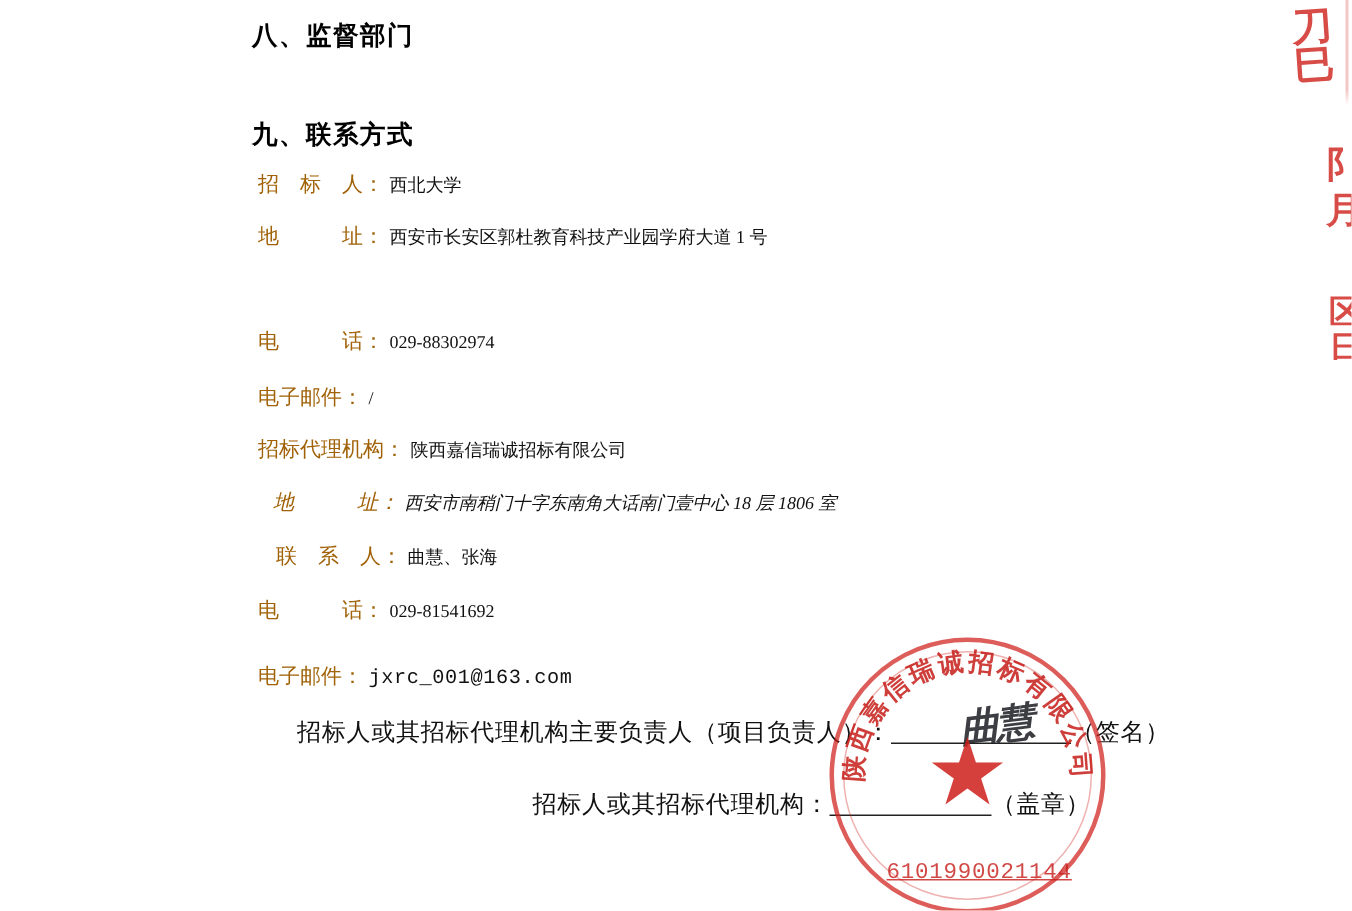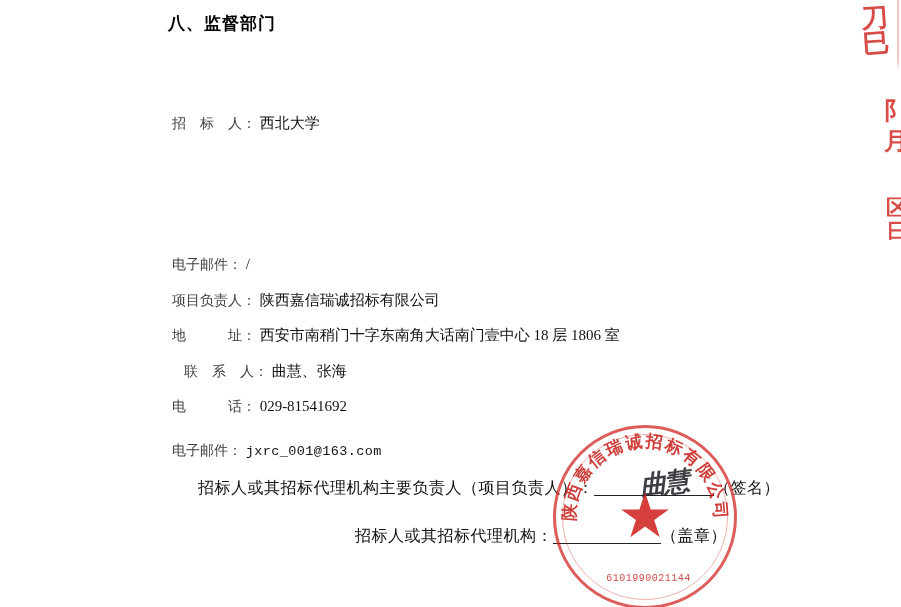--- a/index.html
+++ b/index.html
@@ -44,27 +44,27 @@
   .kv {
     position: absolute;
     font-size: 14.5px;
     white-space: nowrap;
     font-family: "Liberation Serif", "DejaVu Serif", serif;
   }
   .kv .k {
     display: inline-block;
     font-family: "Liberation Sans", "DejaVu Sans", sans-serif;
     font-size: 14px;
-    color: #404040;
+    color: #a16207;
     text-align: center;
   }
   .kv .v {
     display: inline-block;
     font-family: "Liberation Serif", "DejaVu Serif", serif;
-    font-size: 15px;
+    font-size: 12px;
     color: #111;
   }
   .kv .v.mono {
     font-family: "Liberation Mono", "DejaVu Sans Mono", monospace;
     font-size: 13.5px;
     letter-spacing: 0.4px;
   }
 
   .sign-line {
     position: absolute;
@@ -132,23 +132,24 @@
     letter-spacing: 2px;
     font-weight: bold;
   }
   .seal-code {
     position: absolute;
     left: 38px;
     top: 148px;
     width: 115px;
     text-align: center;
     font-family: "Liberation Mono", "DejaVu Sans Mono", monospace;
-    font-size: 10px;
+    font-size: 15px;
     color: rgba(198, 28, 24, 0.8);
     letter-spacing: 0.5px;
+    text-decoration: underline;
   }
 
   
   .signature {
     position: absolute;
     left: 640px;
     top: 466px;
     font-family: "Liberation Serif", "DejaVu Serif", serif;
     font-style: italic;
     font-weight: bold;
@@ -208,40 +209,51 @@
 </head>
 <body>
 
 <div id="page">
 
   <div class="section-head" style="left:168px; top:12px;">
     <span>八、</span><span>监督部门</span>
   </div>
 
 
+  <div class="section-head" style="left:168px; top:78px;">
+    <span>九、</span><span>联系方式</span>
+  </div>
 
   <div class="kv" style="left:172px; top:114px;">
     <span class="k">招　标　人：</span>
     <span class="v">西北大学</span>
   </div>
 
-
-
+  <div class="kv" style="left:172px; top:149px;">
+    <span class="k">地　　　址：</span>
+    <span class="v">西安市长安区郭杜教育科技产业园学府大道 1 号</span>
+  </div>
+
+
+  <div class="kv" style="left:172px; top:219px;">
+    <span class="k">电　　　话：</span>
+    <span class="v">029-88302974</span>
+  </div>
 
   <div class="kv" style="left:172px; top:256px;">
     <span class="k">电子邮件：</span>
     <span class="v">/</span>
   </div>
 
   <div class="kv" style="left:172px; top:291px;">
-    <span class="k">项目负责人：</span>
+    <span class="k">招标代理机构：</span>
     <span class="v">陕西嘉信瑞诚招标有限公司</span>
   </div>
 
-  <div class="kv" style="left:172px; top:326px;">
+  <div class="kv" style="left:182px; top:326px;font-style:italic;">
     <span class="k">地　　　址：</span>
     <span class="v">西安市南稍门十字东南角大话南门壹中心 18 层 1806 室</span>
   </div>
 
   <div class="kv" style="left:184px; top:362px;">
     <span class="k">联　系　人：</span>
     <span class="v">曲慧、张海</span>
   </div>
 
   <div class="kv" style="left:172px; top:398px;">

